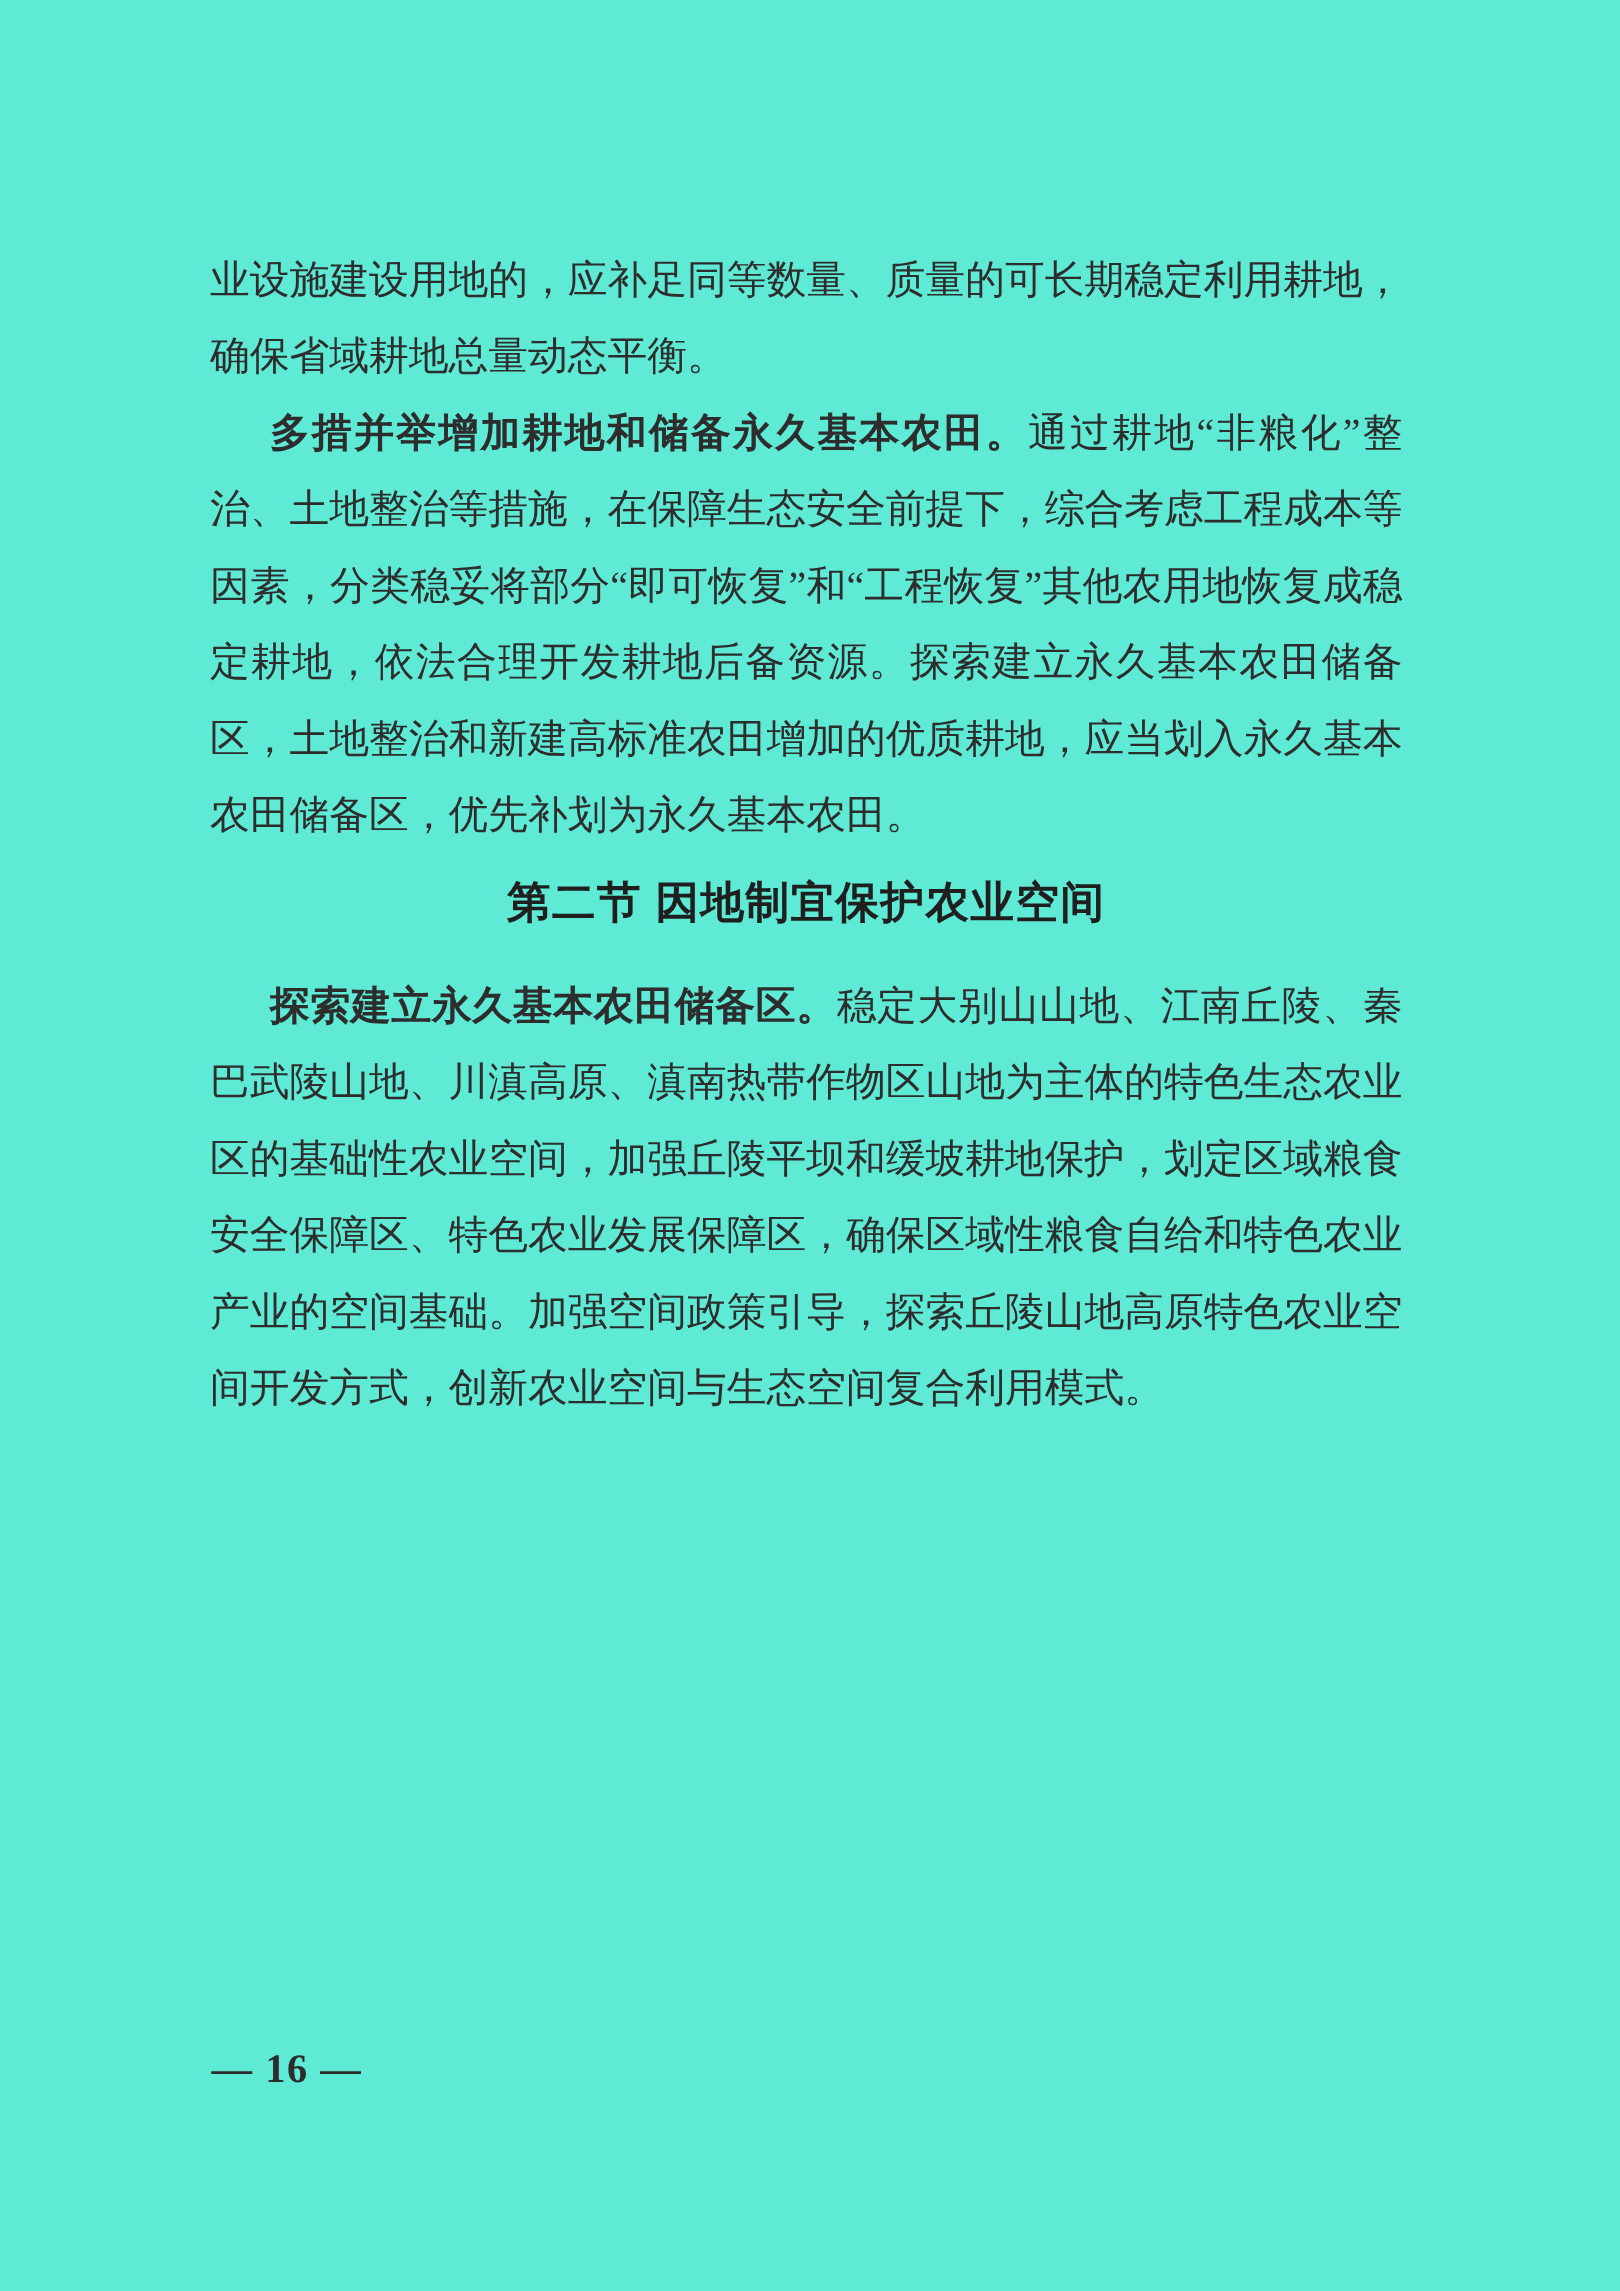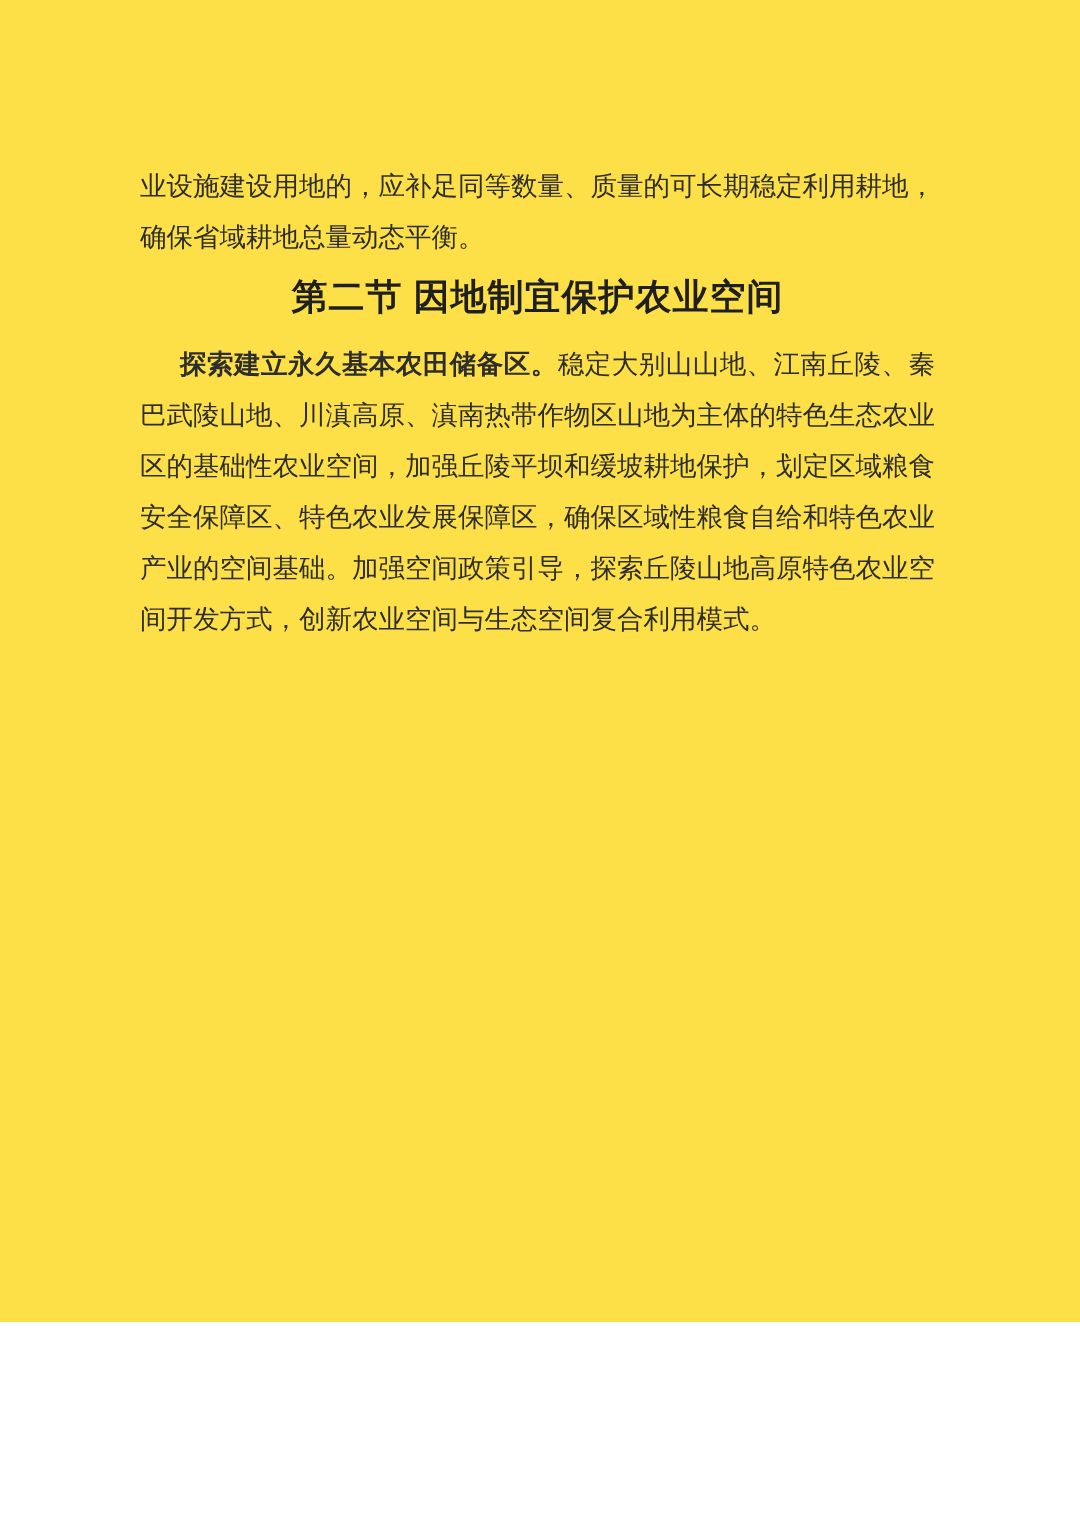--- a/index.html
+++ b/index.html
@@ -3,22 +3,22 @@
 <meta charset="utf-8">
 <style>
   html, body {
     margin: 0;
     padding: 0;
     background: #ffffff;
   }
   .page {
     position: relative;
     width: 1080px;
-    height: 1322px;
-    background: #fde047;
+    height: 1527px;
+    background: #5eead4;
     overflow: hidden;
     font-family: "Liberation Serif", "DejaVu Serif", serif;
     color: #2d2d2d;
   }
   .content {
     position: absolute;
     left: 140px;
     top: 161px;
     width: 795px;
     font-size: 26.5px;
@@ -30,21 +30,21 @@
     text-indent: 40px;
   }
   .para.no-indent {
     text-indent: 0;
   }
   .lead {
     font-weight: 700;
   }
   .section-heading {
     margin: 8px 0 17px 0;
-    font-size: 36px;
+    font-size: 29px;
     line-height: 51px;
     font-weight: 700;
     text-align: center;
     text-indent: 0;
     letter-spacing: 1px;
     color: #1f1f1f;
     font-family: "Liberation Sans", "DejaVu Sans", sans-serif;
   }
   .page-number {
     position: absolute;
@@ -58,20 +58,21 @@
   }
 </style>
 </head>
 <body>
 
 <div class="page">
   <div class="content">
 
     <p class="para no-indent"><span>业设施建设用地的，应补足同等数量、质量的可长期稳定利用耕地，确保省域耕地总量动态平衡。</span></p>
 
+    <p class="para"><span class="lead">多措并举增加耕地和储备永久基本农田。</span><span>通过耕地“非粮化”整治、土地整治等措施，在保障生态安全前提下，综合考虑工程成本等因素，分类稳妥将部分“即可恢复”和“工程恢复”其他农用地恢复成稳定耕地，依法合理开发耕地后备资源。探索建立永久基本农田储备区，土地整治和新建高标准农田增加的优质耕地，应当划入永久基本农田储备区，优先补划为永久基本农田。</span></p>
 
     <h2 class="section-heading">第二节 因地制宜保护农业空间</h2>
 
 
     <p class="para"><span class="lead">探索建立永久基本农田储备区。</span><span>稳定大别山山地、江南丘陵、秦巴武陵山地、川滇高原、滇南热带作物区山地为主体的特色生态农业区的基础性农业空间，加强丘陵平坝和缓坡耕地保护，划定区域粮食安全保障区、特色农业发展保障区，确保区域性粮食自给和特色农业产业的空间基础。加强空间政策引导，探索丘陵山地高原特色农业空间开发方式，创新农业空间与生态空间复合利用模式。</span></p>
 
   </div>
 
   <div class="page-number">— 16 —</div>
 </div>

